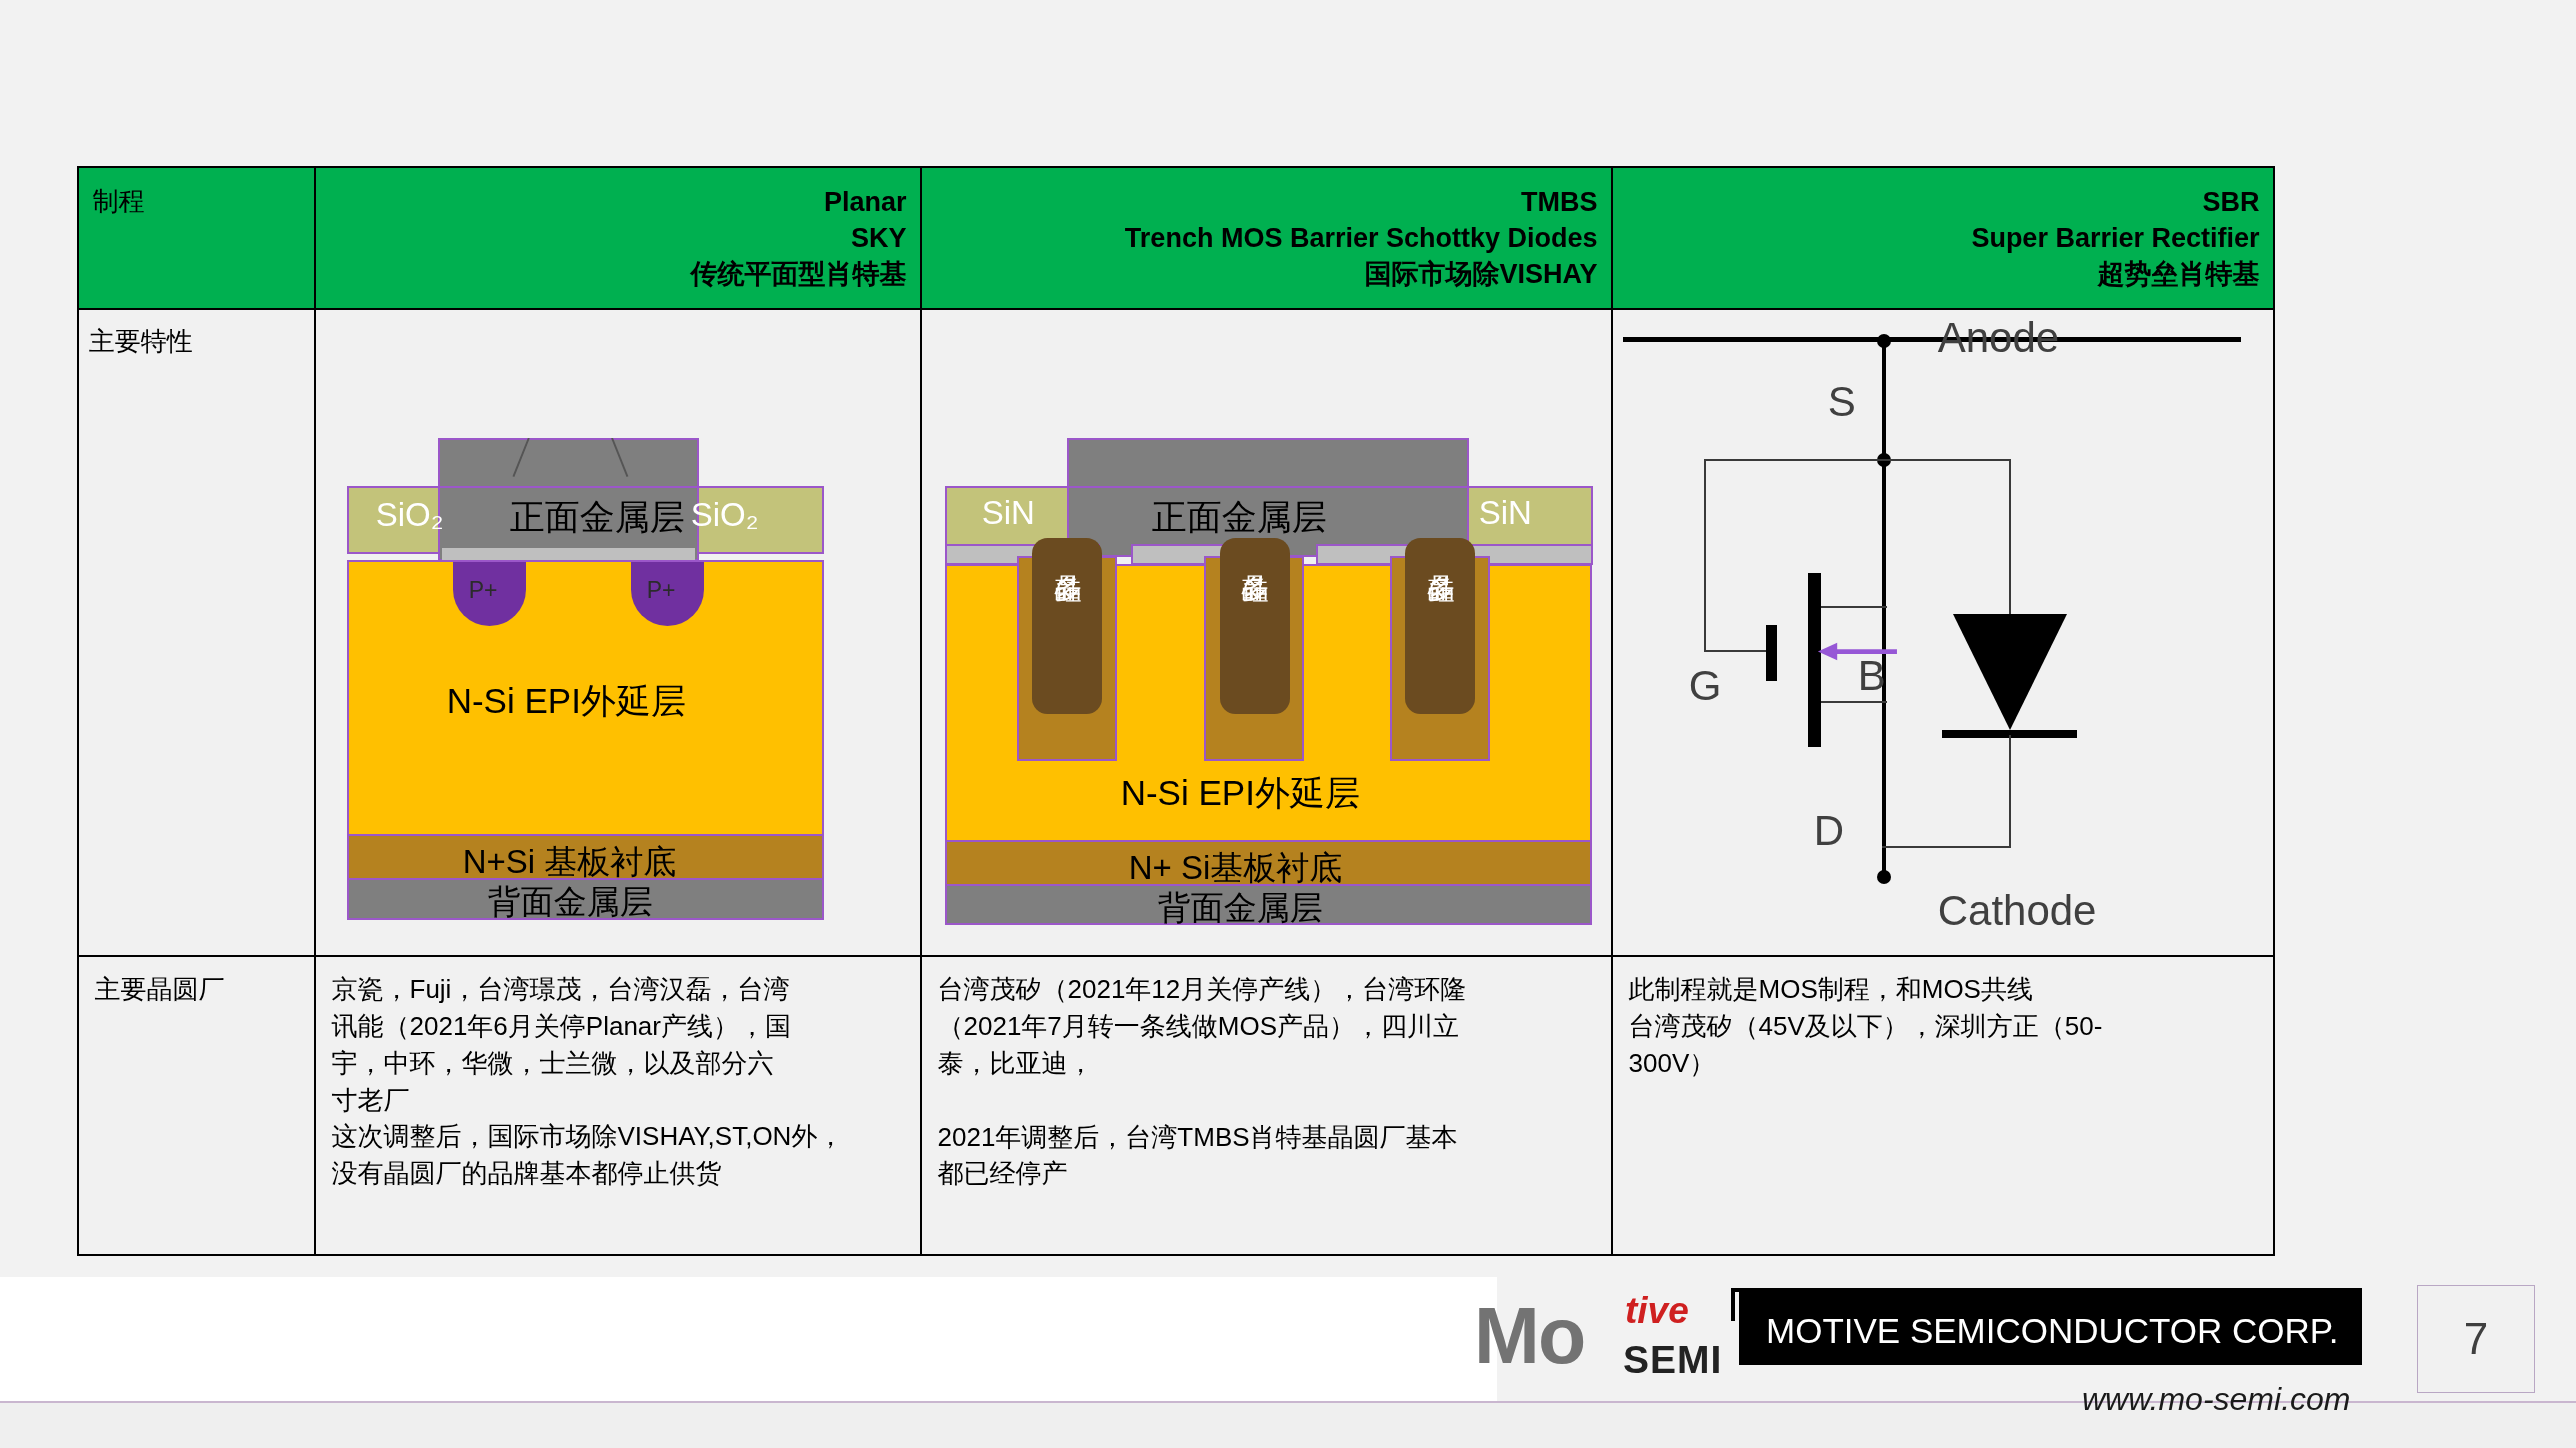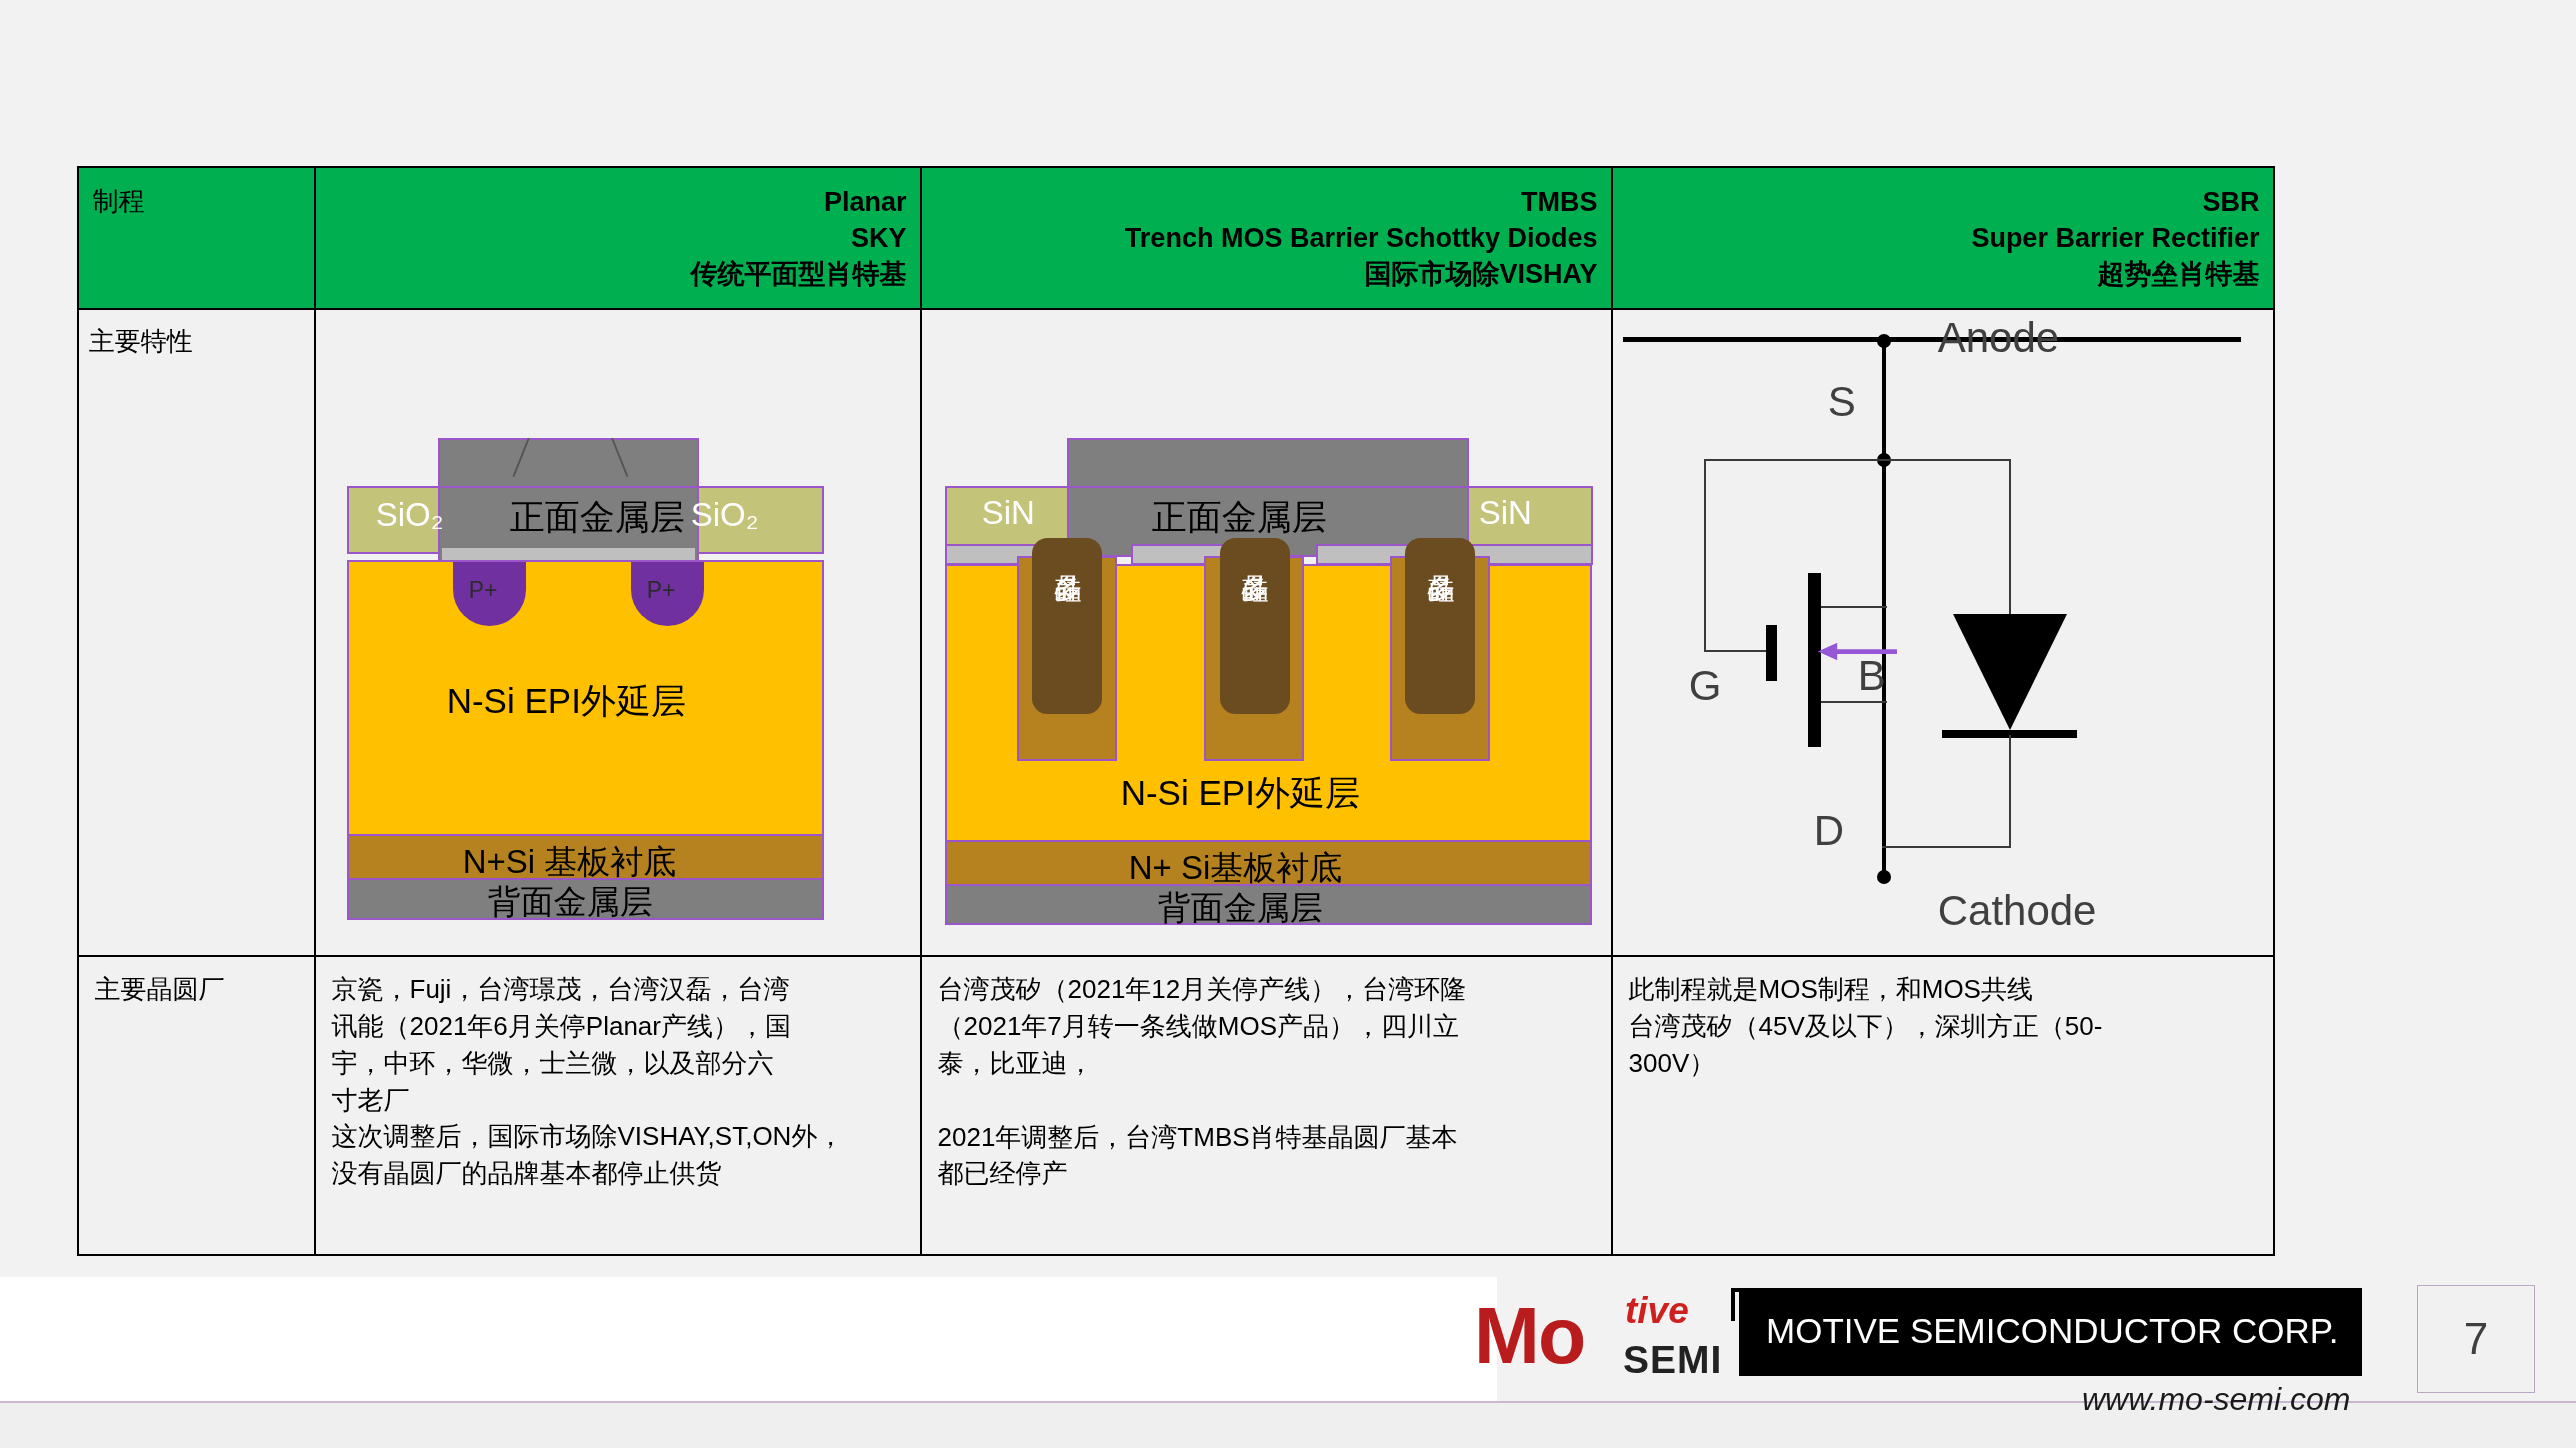--- a/index.html
+++ b/index.html
@@ -143,37 +143,37 @@
     border-top: 116px solid #000000;
   }
 
   
   .footer-logo {
     position: absolute; left: 1474px; top: 1288px;
     width: 261px; height: 95px;
   }
   .logo-mo {
     position: absolute; left: 0; top: 1.9px;
-    font-size: 79px; font-weight: bold; color: #b91c1c;
+    font-size: 79px; font-weight: bold; color: #737373;
     font-family: "Liberation Sans", sans-serif;
     letter-spacing: -1.9px;
   }
   .logo-tive {
     position: absolute; left: 151px; top: 1.9px;
     font-size: 37px; font-weight: bold; color: #cf2020;
     font-style: italic;
   }
   .logo-semi {
     position: absolute; left: 149px; top: 50px;
     font-size: 39px; font-weight: bold; color: #222222;
     letter-spacing: 1px;
   }
   .footer-black {
     position: absolute; left: 1739px; top: 1288px;
-    width: 623px; height: 88px;
+    width: 623px; height: 77px;
     background: #000000;
   }
   .footer-black .corp {
     position: absolute; left: 27px; top: 23px;
     color: #ffffff; font-size: 35px;
     white-space: nowrap;
   }
   .footer-bracket {
     position: absolute; left: 1731px; top: 1288px;
     width: 21px; height: 29px;

